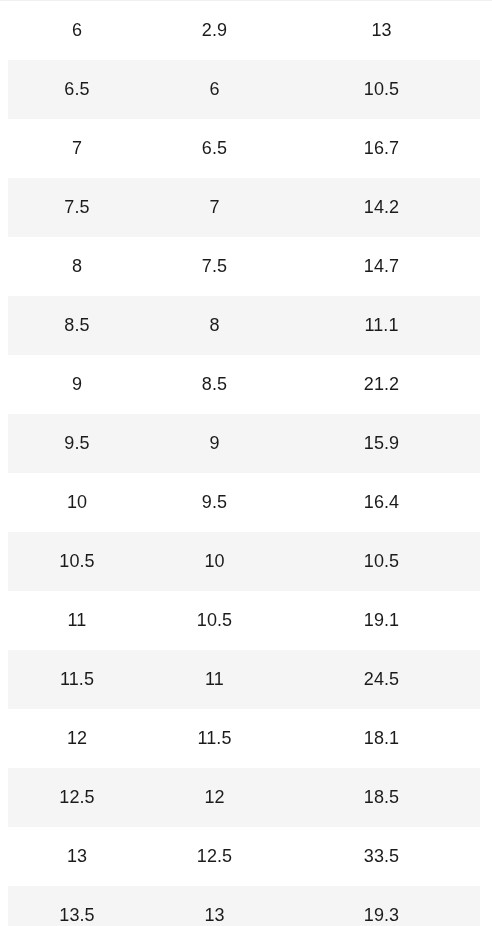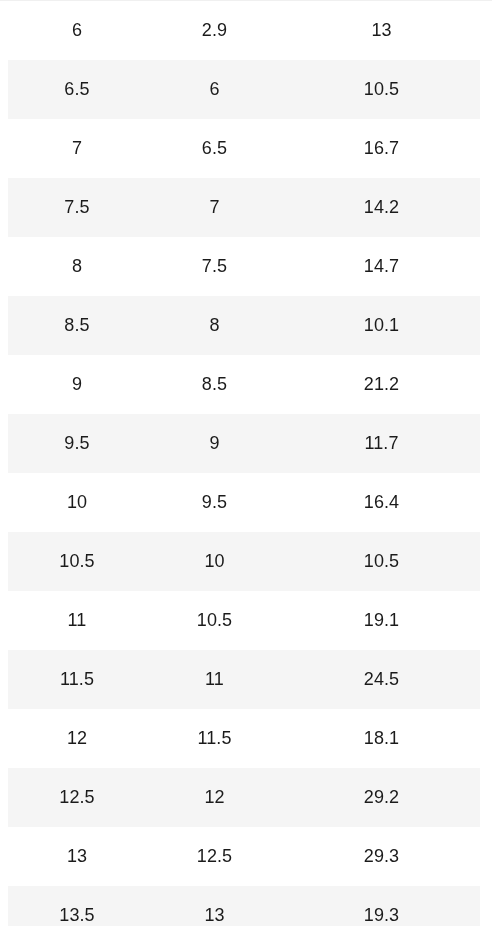--- a/index.html
+++ b/index.html
@@ -105,35 +105,35 @@
         <td class="spacer"></td>
         <td class="cell">8</td>
         <td class="cell">7.5</td>
         <td class="cell">14.7</td>
         <td class="spacer"></td>
       </tr>
       <tr class="stripe">
         <td class="spacer"></td>
         <td class="cell">8.5</td>
         <td class="cell">8</td>
-        <td class="cell">10.1</td>
+        <td class="cell">11.1</td>
         <td class="spacer"></td>
       </tr>
       <tr>
         <td class="spacer"></td>
         <td class="cell">9</td>
         <td class="cell">8.5</td>
         <td class="cell">21.2</td>
         <td class="spacer"></td>
       </tr>
       <tr class="stripe">
         <td class="spacer"></td>
         <td class="cell">9.5</td>
         <td class="cell">9</td>
-        <td class="cell">11.7</td>
+        <td class="cell">15.9</td>
         <td class="spacer"></td>
       </tr>
       <tr>
         <td class="spacer"></td>
         <td class="cell">10</td>
         <td class="cell">9.5</td>
         <td class="cell">16.4</td>
         <td class="spacer"></td>
       </tr>
       <tr class="stripe">
@@ -161,28 +161,28 @@
         <td class="spacer"></td>
         <td class="cell">12</td>
         <td class="cell">11.5</td>
         <td class="cell">18.1</td>
         <td class="spacer"></td>
       </tr>
       <tr class="stripe">
         <td class="spacer"></td>
         <td class="cell">12.5</td>
         <td class="cell">12</td>
-        <td class="cell">29.2</td>
+        <td class="cell">18.5</td>
         <td class="spacer"></td>
       </tr>
       <tr>
         <td class="spacer"></td>
         <td class="cell">13</td>
         <td class="cell">12.5</td>
-        <td class="cell">29.3</td>
+        <td class="cell">33.5</td>
         <td class="spacer"></td>
       </tr>
       <tr class="stripe">
         <td class="spacer"></td>
         <td class="cell">13.5</td>
         <td class="cell">13</td>
         <td class="cell">19.3</td>
         <td class="spacer"></td>
       </tr>
     </tbody>

